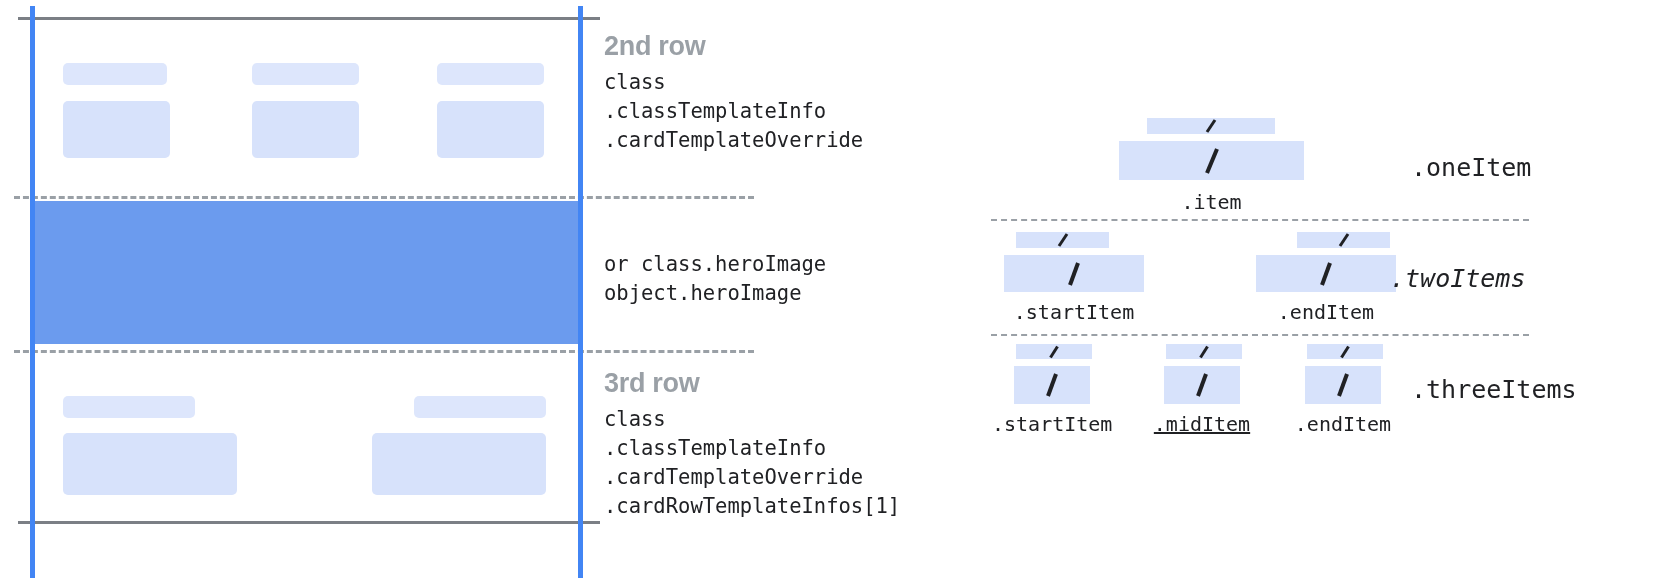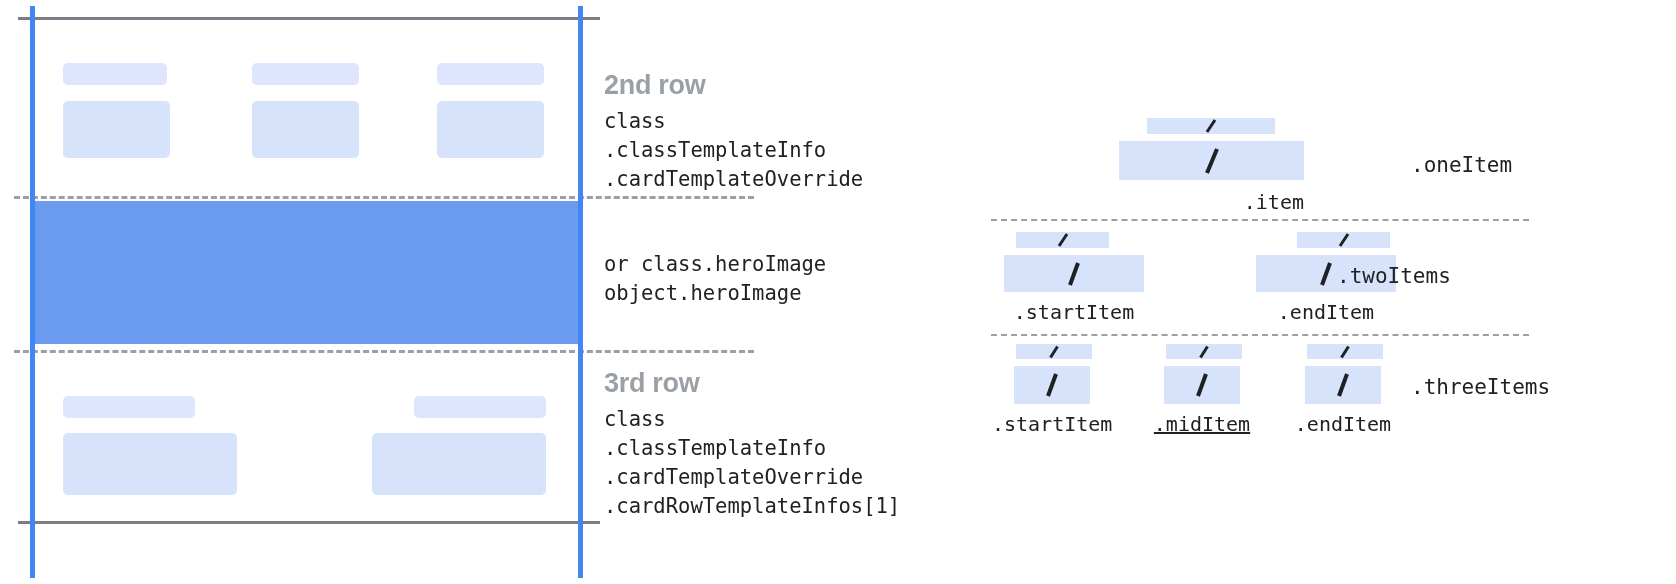--- a/index.html
+++ b/index.html
@@ -31,21 +31,21 @@
   .code{
     font-family:"DejaVu Sans Mono",monospace;
     font-size:20.5px;color:#202124;line-height:29px;
     white-space:pre;
   }
 
   
   .variant-sep{position:absolute;height:0;border-top:2px dashed #9aa0a6;}
   .vlabel{
     font-family:"DejaVu Sans Mono",monospace;
-    font-size:21px;color:#202124;white-space:pre;
+    font-size:25px;color:#202124;white-space:pre;
   }
   .sublabel{
     font-family:"DejaVu Sans Mono",monospace;
     font-size:20px;color:#202124;white-space:pre;text-align:center;
   }
   .imgbox{position:absolute;background:#d7e2fb;overflow:hidden;}
   .imgbox .slash{
     position:absolute;left:50%;top:50%;
     transform:translate(-50%,-50%);
   }
@@ -82,21 +82,21 @@
       <div class="ph" style="left:63px;top:78px;width:174px;height:62px;"></div>
 
       <div class="ph ph-title" style="left:414px;top:41px;width:132px;height:22px;"></div>
       <div class="ph" style="left:372px;top:78px;width:174px;height:62px;"></div>
     </div>
 
     <div class="vline" style="left:30px;top:6px;width:5px;height:572px;"></div>
     <div class="vline" style="left:578px;top:6px;width:5px;height:572px;"></div>
   </div>
 
-  <div class="abs" style="left:604px;top:31px;margin-top:39px;">
+  <div class="abs" style="left:604px;top:31px;">
     <div class="rowlabel">2nd row</div>
     <div class="code" style="margin-top:6px;">class</div>
     <div class="code">.classTemplateInfo</div>
     <div class="code">.cardTemplateOverride</div>
   </div>
 
   <div class="abs" style="left:604px;top:250px;">
     <div class="code">or class.heroImage</div>
     <div class="code">object.heroImage</div>
   </div>
@@ -119,21 +119,21 @@
             </svg>
         </span>
       </div>
       <div class="imgbox" style="left:1119px;top:141px;width:185px;height:39px;">
         <span class="slash">
           <svg width="20" height="32" viewBox="0 0 20 32">
               <line x1="15" y1="4" x2="5" y2="28" stroke="#202124" stroke-width="4"></line>
             </svg>
         </span>
       </div>
-      <div class="sublabel abs" style="left:1119px;top:190px;width:185px;text-align:right;">.item</div>
+      <div class="sublabel abs" style="left:1119px;top:190px;width:185px;">.item</div>
       <div class="vlabel abs" style="left:1411px;top:153px;">.oneItem</div>
     </div>
 
     <div class="variant-sep" style="left:991px;top:219px;width:538px;"></div>
 
     <div class="abs" style="left:0;top:0;width:1676px;height:340px;">
       <div class="imgbox" style="left:1016px;top:232px;width:93px;height:16px;">
         <span class="slash">
           <svg width="14" height="16" viewBox="0 0 14 16">
               <line x1="11" y1="2" x2="3" y2="14" stroke="#202124" stroke-width="3"></line>
@@ -158,21 +158,21 @@
       </div>
       <div class="imgbox" style="left:1256px;top:255px;width:140px;height:37px;">
         <span class="slash">
           <svg width="18" height="30" viewBox="0 0 18 30">
               <line x1="13" y1="4" x2="5" y2="26" stroke="#202124" stroke-width="4"></line>
             </svg>
         </span>
       </div>
       <div class="sublabel abs" style="left:1256px;top:300px;width:140px;">.endItem</div>
 
-      <div class="vlabel abs" style="left:1337px;top:264px;">.twoItems</div>
+      <div class="vlabel abs" style="left:1390px;top:264px;font-style:italic;">.twoItems</div>
     </div>
 
     <div class="variant-sep" style="left:991px;top:334px;width:538px;"></div>
 
     <div class="abs" style="left:0;top:0;width:1676px;height:450px;">
       <div class="imgbox" style="left:1016px;top:344px;width:76px;height:15px;">
         <span class="slash">
           <svg width="13" height="15" viewBox="0 0 13 15">
               <line x1="10" y1="2" x2="3" y2="13" stroke="#202124" stroke-width="3"></line>
             </svg>

